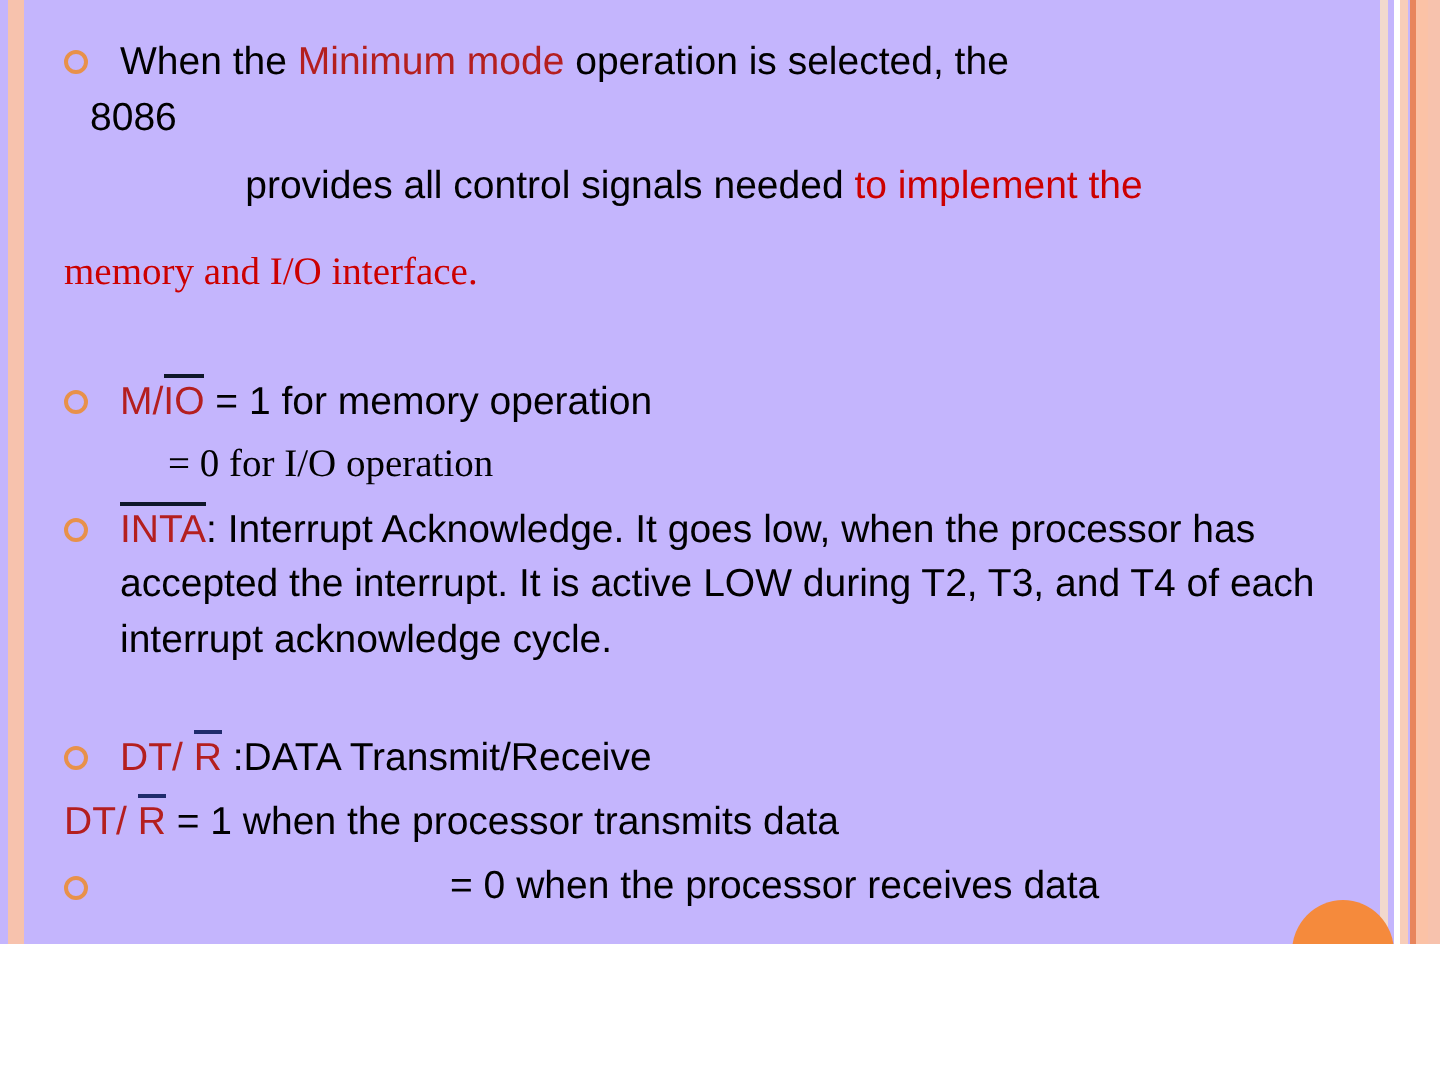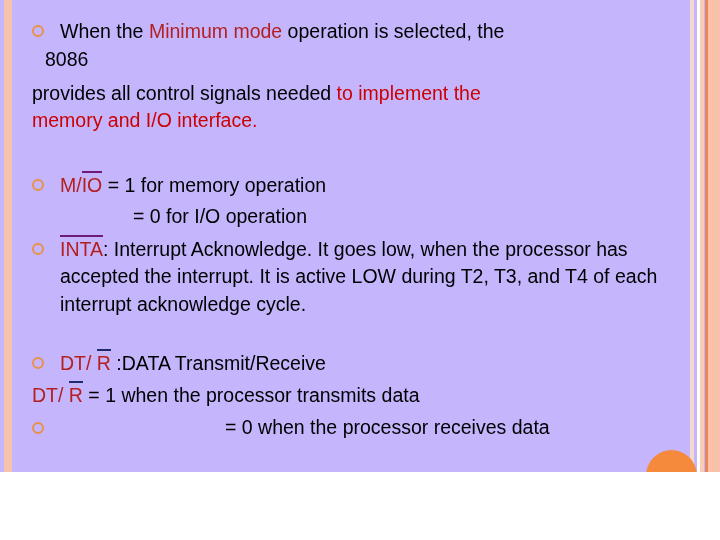--- a/index.html
+++ b/index.html
@@ -76,34 +76,34 @@
     border-radius: 50%;
     box-sizing: border-box;
   }
 
   .red   { color: #cc0000; }
   .dkred { color: #b41f1f; }
   .blk   { color: #000000; }
 
   
   .ovl-orange {
-    border-top: 2px solid #701a75;
+    border-top: 2px solid #0f172a;
     padding-top: 1px;
   }
   .ovl-navy {
     border-top: 2px solid #1f2b6c;
     padding-top: 1px;
   }
 
   .row-b1     { margin-left: 28px; margin-top: 0px; }
   .row-b1 .bullet { left: -28px; top: 7px; }
 
   .indent-0   { margin-left: 0px; }
   .indent-1   { margin-left: 13px; }
-  .indent-2   { margin-left: 101px; }
+  .indent-2   { margin-left: 52px; font-family: Liberation Serif, serif; }
   .indent-3   { }
   .indent-4   { margin-left: 165px; }
 </style>
 </head>
 <body>
 
 <div class="slide">
 
   <div class="stripe stripe-left"></div>
   <div class="stripe stripe-r1"></div>
@@ -117,24 +117,24 @@
 
   <div class="content">
 
     <div class="para row-b1" style="width:600px;">
       <span class="bullet"></span>
       <span class="blk">When the </span><span class="dkred">Minimum mode</span><span class="blk"> operation is selected, the</span>
     </div>
     <div class="line indent-1" style="margin-top:0px;">
       <span class="blk">8086</span>
     </div>
-    <div class="line indent-0" style="margin-top:7px;">
+    <div class="line indent-0" style="margin-top:7px;text-align:center;">
       <span class="blk">provides all control signals needed </span><span class="red">to implement the</span>
     </div>
-    <div class="line indent-0" style="margin-top:0;">
+    <div class="line indent-0" style="margin-top:16px;font-family:Liberation Serif, serif;">
       <span class="red">memory and I/O interface.</span>
     </div>
 
     <div style="height:38px;"></div>
 
     <div class="line row-b1">
       <span class="bullet"></span>
       <span class="dkred">M/</span><span class="dkred ovl-orange">IO</span><span class="blk"> = 1 for memory operation</span>
     </div>
     <div class="line indent-2" style="margin-top:4px;">

